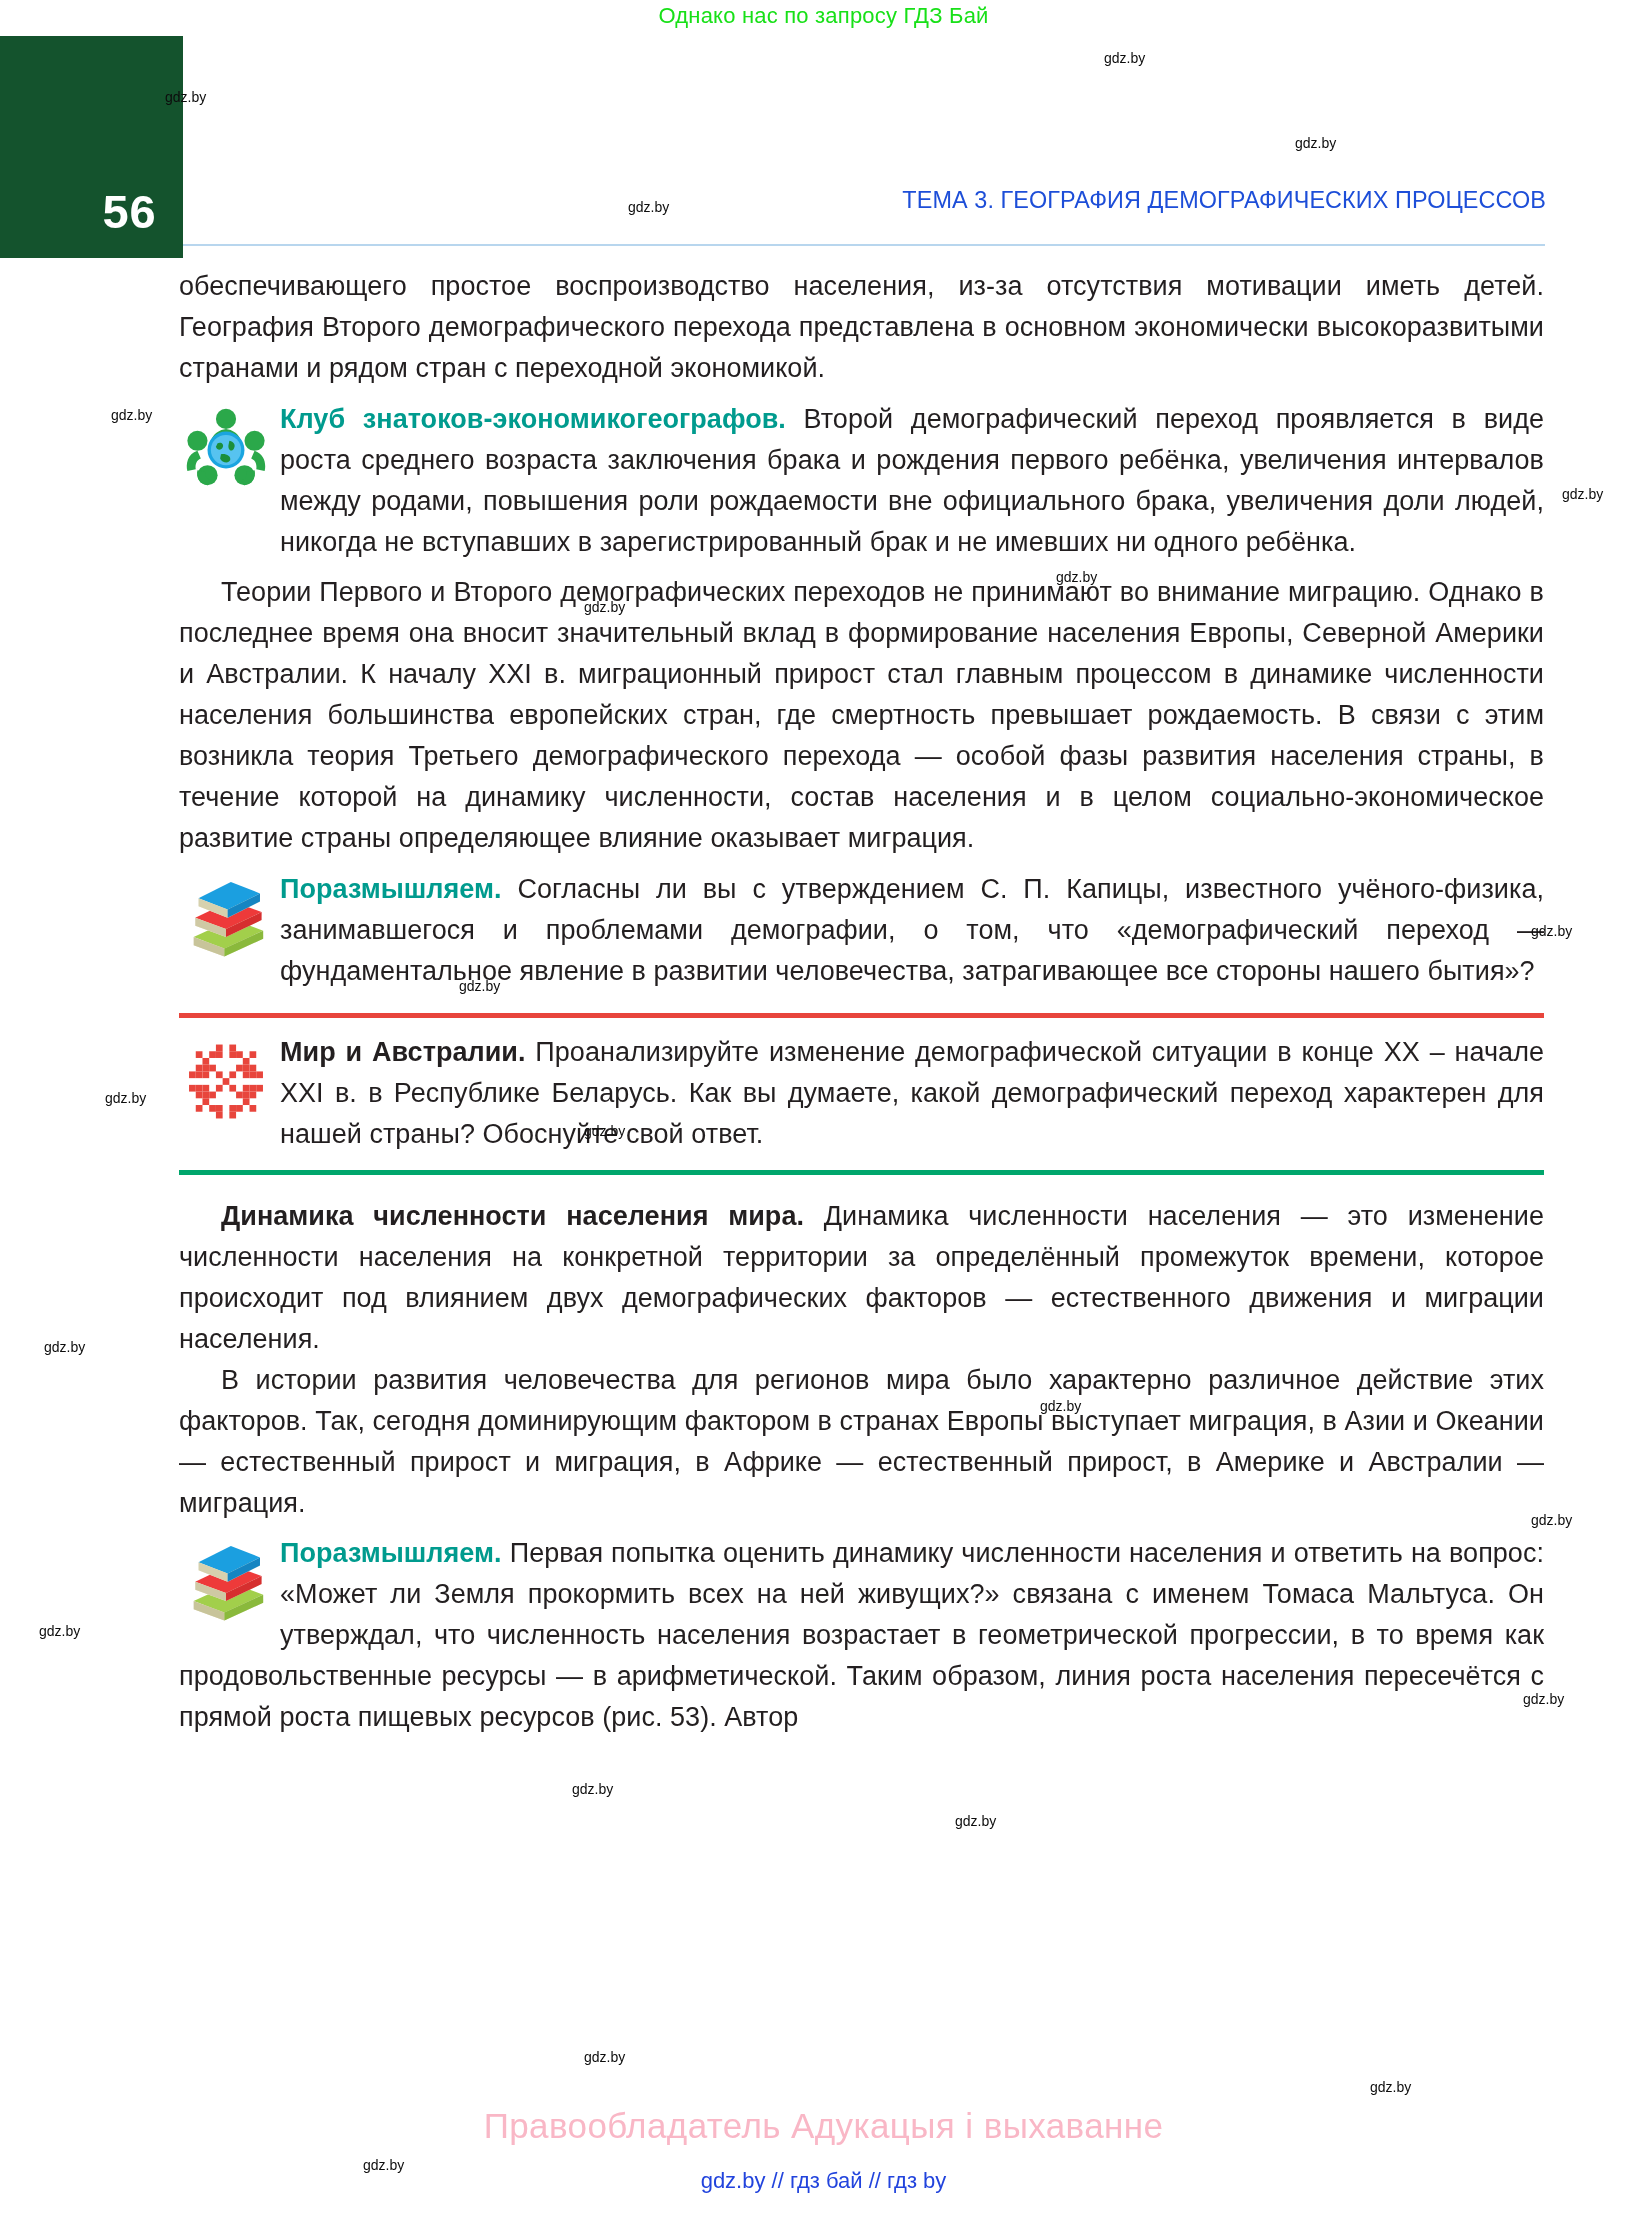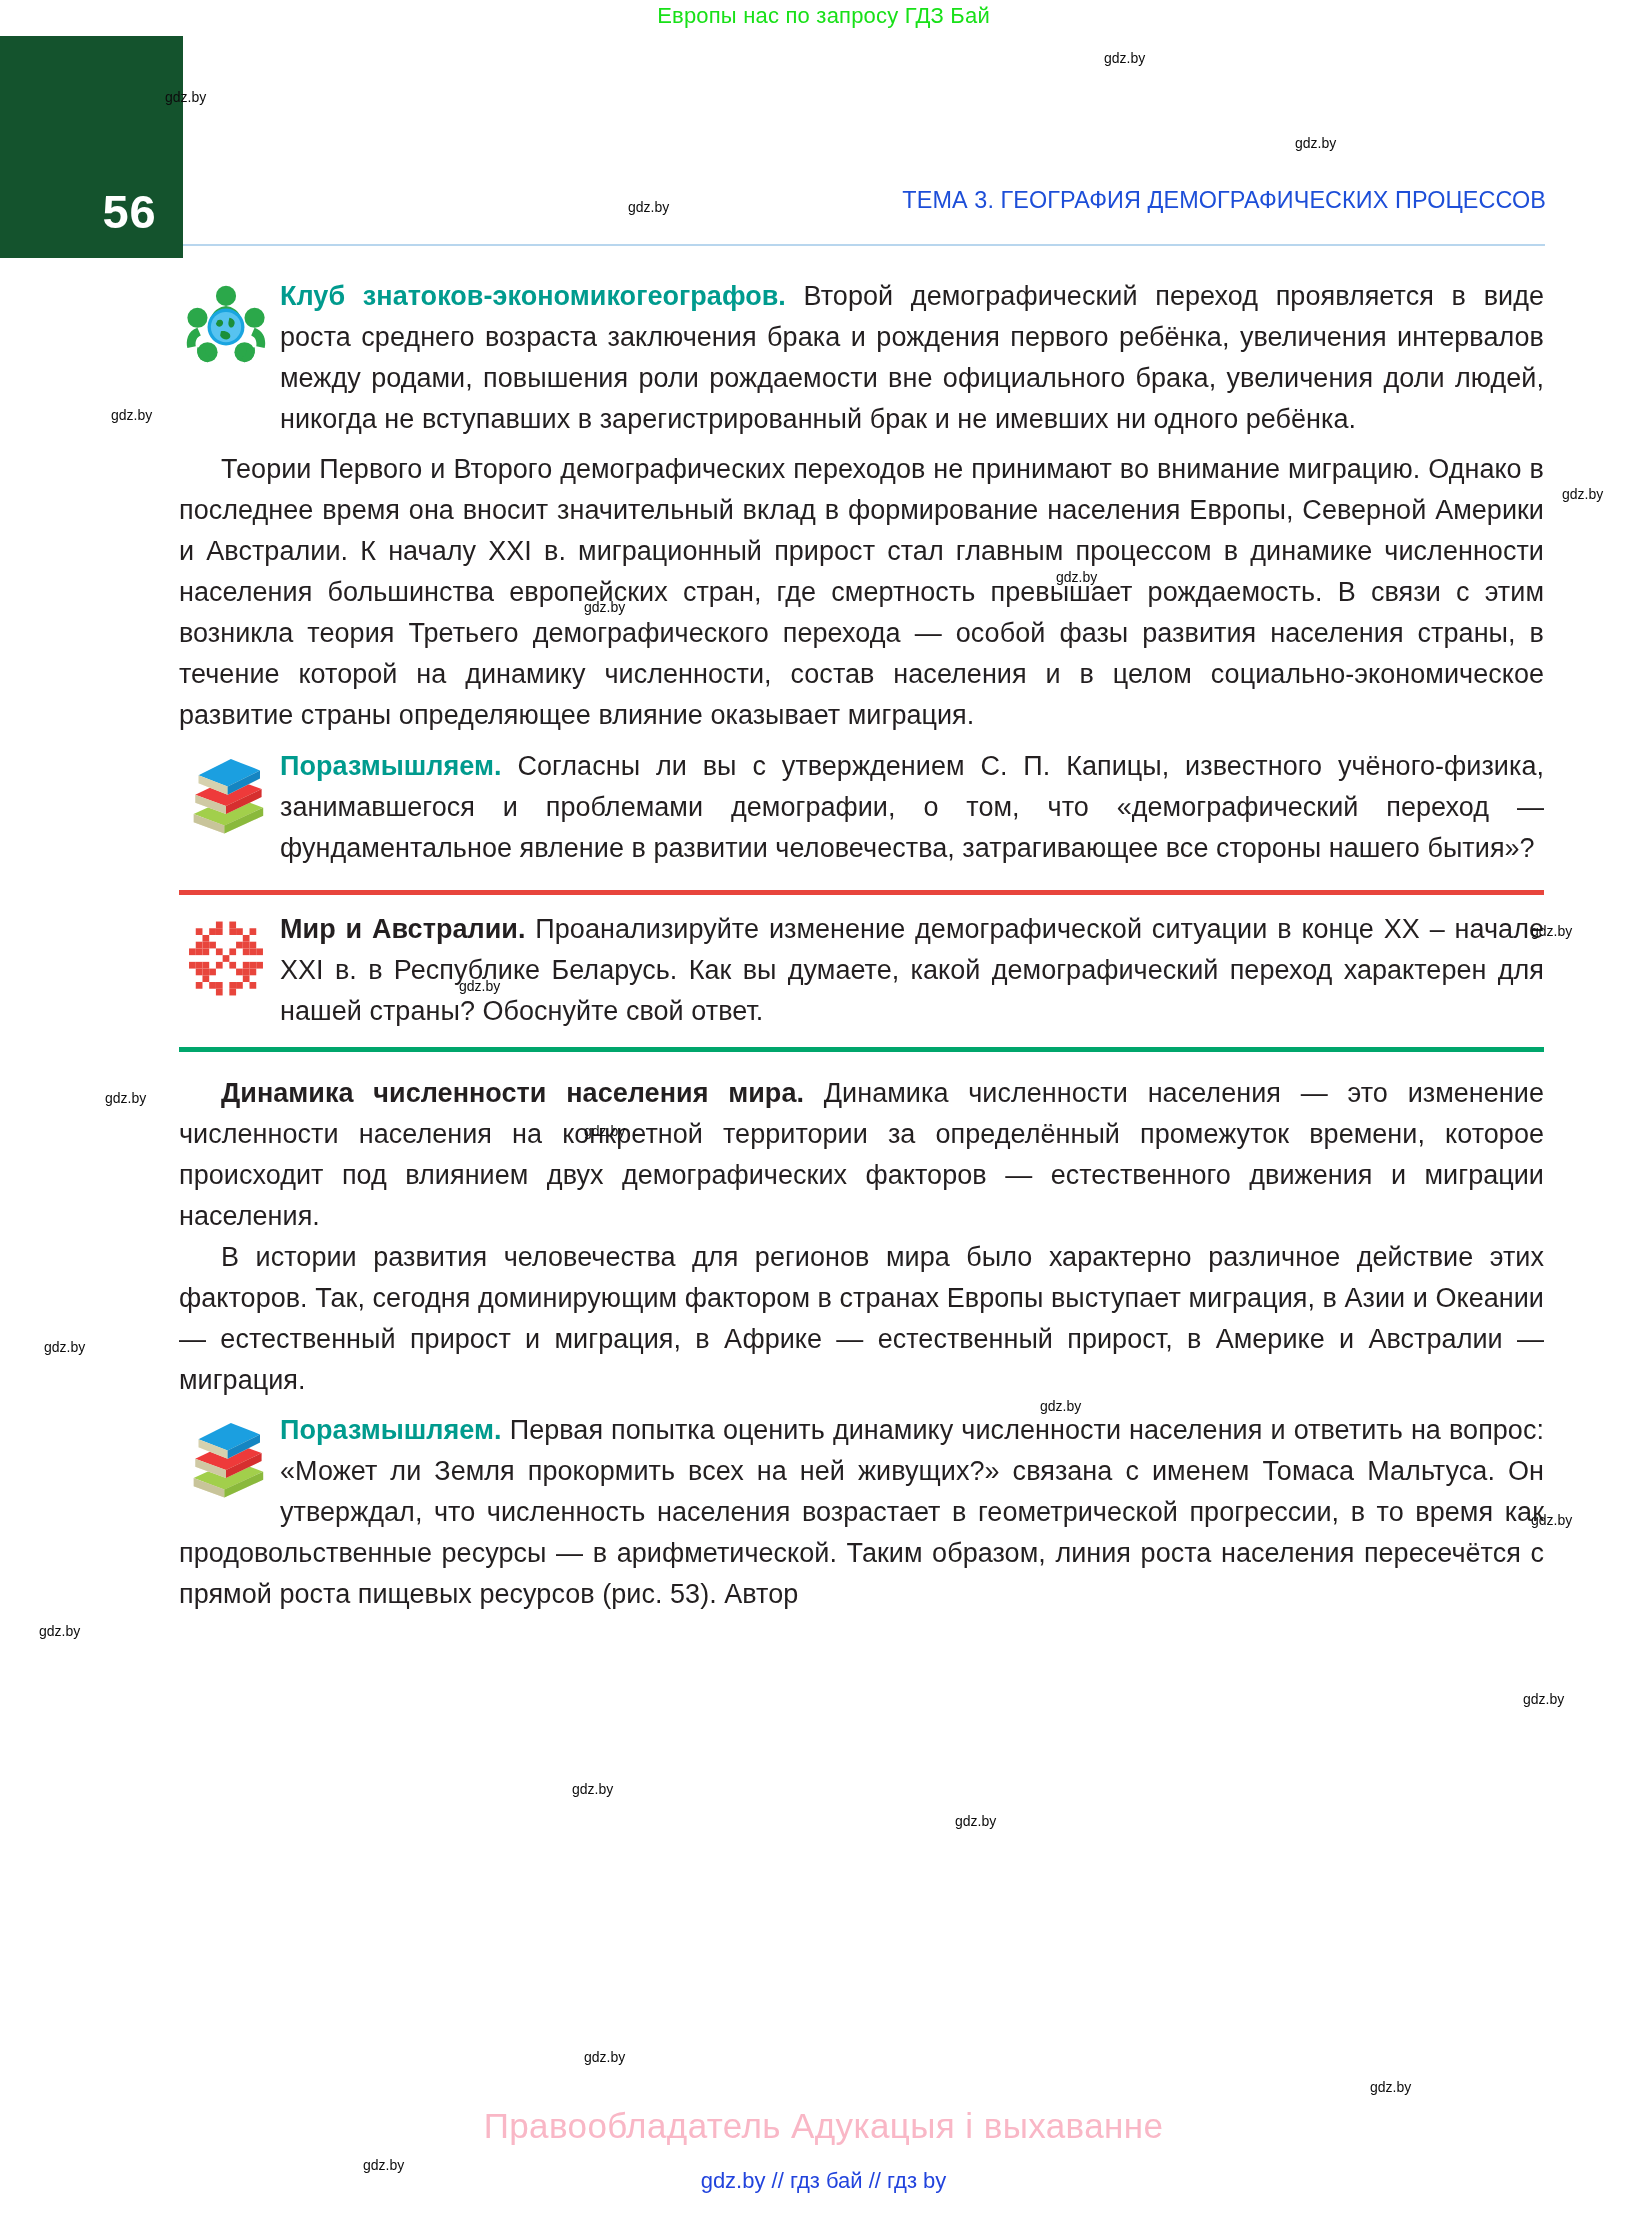--- a/index.html
+++ b/index.html
@@ -176,31 +176,32 @@
     width: 1647px;
     text-align: center;
     font-size: 22px;
     color: #2244dd;
     white-space: nowrap;
   }
 </style>
 </head>
 <body>
 
-<div class="promo-banner">Европы нас по запросу ГДЗ Бай</div>
+<div class="promo-banner">Однако нас по запросу ГДЗ Бай</div>
 
 <div class="page-tab">
   <span class="num">56</span>
 </div>
 
 <div class="running-head">ТЕМА 3. ГЕОГРАФИЯ ДЕМОГРАФИЧЕСКИХ ПРОЦЕССОВ</div>
 <div class="head-rule"></div>
 
 <div class="column">
 
+  <p class="body">обеспечивающего простое воспроизводство населения, из-за отсутствия мотивации иметь детей. География Второго демографического перехода представлена в основном экономически высокоразвитыми странами и рядом стран с переходной экономикой.</p>
 
   <div class="spacer-12"></div>
 
   <div class="note tall">
     <div class="note-shape"></div>
     <div class="note-icon">
       <svg class="icon-svg" viewBox="0 0 100 100">
         <g fill="#2ba84a">
           <circle cx="50" cy="16" r="12"></circle>
           <circle cx="16" cy="42" r="12"></circle>

